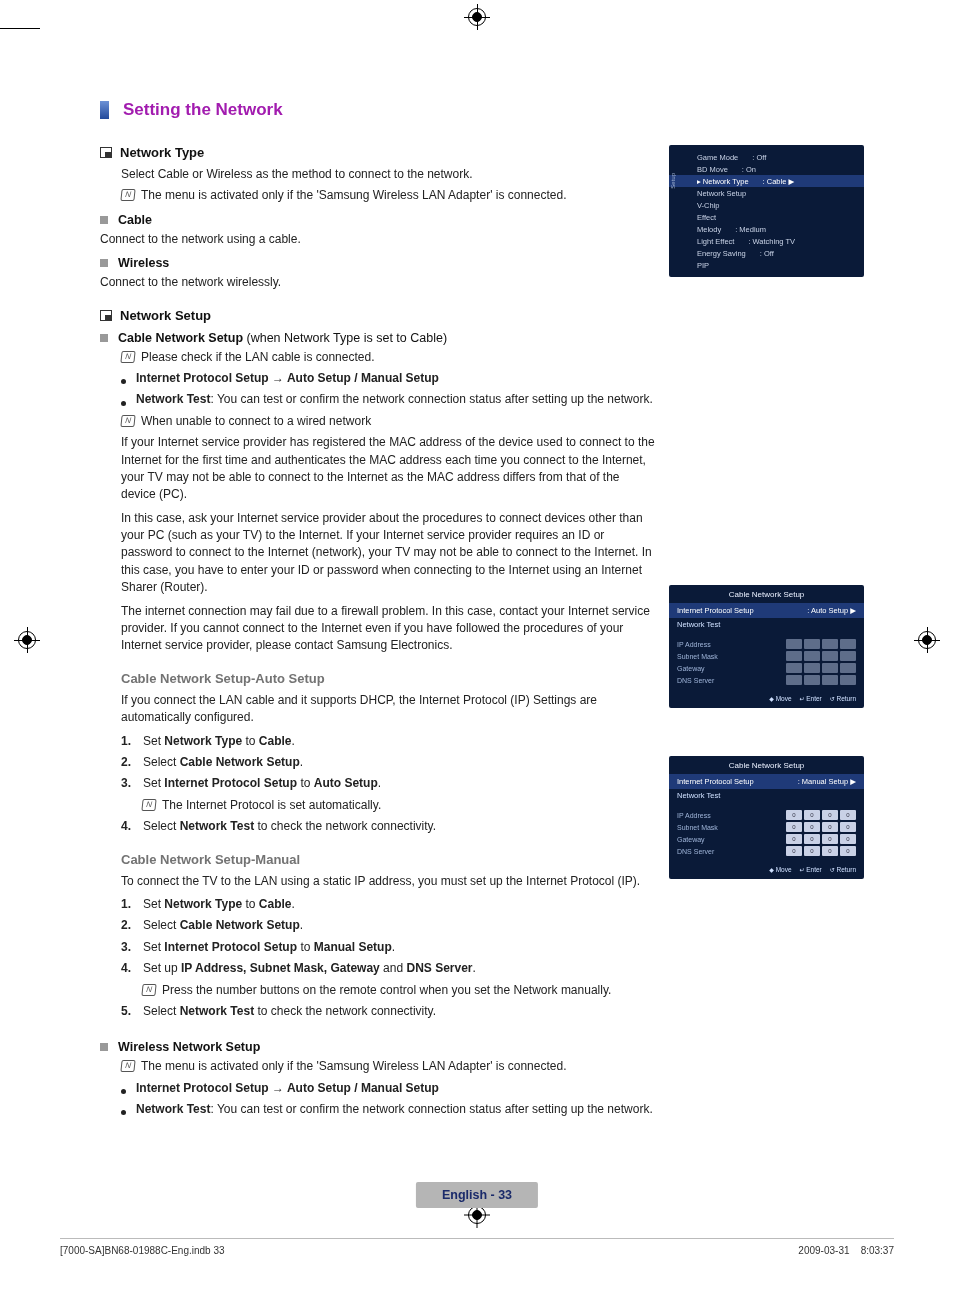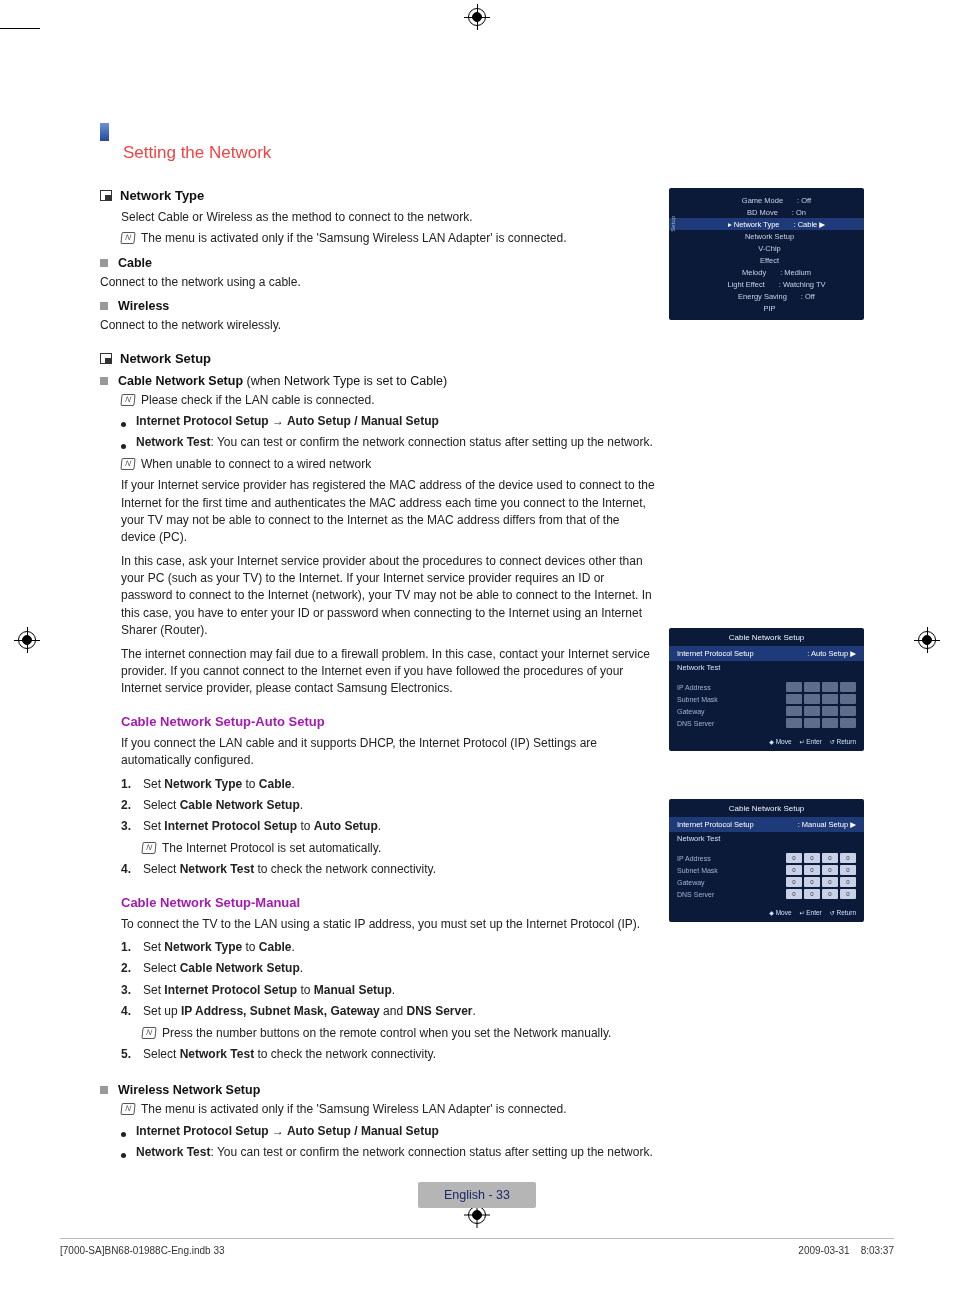--- a/index.html
+++ b/index.html
@@ -16,60 +16,60 @@
   .reg-left { top: 50%; left: 18px; transform: translateY(-50%); }
   .reg-right { top: 50%; right: 18px; transform: translateY(-50%); }
   .reg-bottom { position:absolute; bottom: 56px; left: 50%; transform:translateX(-50%); width:18px; height:18px; border:1.5px solid #000; border-radius:50%; }
   .reg-bottom::before { content:""; position:absolute; width:26px; height:1px; background:#000; top:50%; left:50%; transform:translate(-50%,-50%);}
   .reg-bottom::after { content:""; position:absolute; width:1px; height:26px; background:#000; top:50%; left:50%; transform:translate(-50%,-50%);}
   .reg-bottom .inner { position:absolute; width:10px; height:10px; border:1px solid #000; border-radius:50%; background:#000; top:50%; left:50%; transform:translate(-50%,-50%);}
 
   .content { margin: 40px 30px 0 40px; }
   .heading-row { display:flex; align-items:center; margin-bottom: 25px; }
   .h-bar { width: 9px; height: 18px; background: linear-gradient(#6d92d6,#234a9b); margin-right: 14px; }
-  .h1 { font-size: 17px; font-weight: normal; color:#ef4444;margin-top:43px; }
+  .h1 { font-size: 17px; font-weight: bold; color:#a21caf; }
   .q-item { display:flex; align-items:flex-start; margin-bottom:6px; }
   .q-box { width:12px; height:11px; border:1.4px solid #333; margin-right:8px; margin-top:2px; position:relative; flex-shrink:0; }
   .q-box::after { content:""; position:absolute; width:6px; height:5px; background:#333; bottom:0; right:0; }
   .q-title { font-weight:bold; font-size:13px; color:#111; }
   .body-text { margin-left: 21px; margin-bottom:4px; line-height:1.45; color:#222; }
   .note-row { display:flex; align-items:flex-start; margin-left:21px; margin-bottom:4px; line-height:1.45; }
   .note-icon { width:14px; height:12px; border:1px solid #555; border-radius:2px; font-size:8px; display:inline-flex; align-items:center; justify-content:center; margin-right:6px; margin-top:2px; flex-shrink:0; font-style:italic; color:#555; transform: skewX(-6deg); }
   .sq-item { display:flex; align-items:center; margin-left:0; margin-top:8px; margin-bottom:4px; }
   .sq-box { width:8px; height:8px; background:#999; margin-right:10px; }
   .sq-title { font-weight:bold; font-size:12.5px; color:#111; }
   .sub-desc { line-height:1.45; margin-bottom:4px; }
   .bullet-item { display:flex; align-items:center; margin-left:21px; margin-bottom:4px; line-height:1.45; }
   .dot { width:5px; height:5px; border-radius:50%; background:#222; margin:6px 10px 0 0; flex-shrink:0; }
   .ol-item { display:flex; align-items:flex-start; margin-left:21px; margin-bottom:4px; line-height:1.45; }
   .ol-num { font-weight:bold; margin-right:8px; flex-shrink:0; min-width:14px; }
   .ol-body { flex:1; }
   .note-row.indent2 { margin-left:42px; }
-  .h3 { font-weight:bold; font-size:13px; color:#a21caf; margin: 16px 0 6px 21px; }
+  .h3 { font-weight:bold; font-size:13px; color:#737373; margin: 16px 0 6px 21px; }
   .para { margin-left:21px; margin-bottom:6px; line-height:1.45; }
   .float-screens { float:right; margin-left:14px; }
   .osd { width:195px; background:#0a1a38; color:#c8d2e6; font-size:7.5px; border-radius:2px; margin-bottom:18px; padding:6px 0; position:relative; }
-  .osd .row { display:flex; justify-content:center; padding:1.5px 8px 1.5px 28px;gap:14px; }
+  .osd .row { display:flex; justify-content:flex-start; padding:1.5px 8px 1.5px 28px;gap:14px; }
   .osd .row.hl { background:#1f3a78; color:#fff; }
   .osd .side-label { position:absolute; left:1px; top:28px; writing-mode:vertical-rl; font-size:6px; color:#9fb0d0; transform:rotate(180deg); }
   .osd2 { width:195px; background:#0a1a38; color:#c8d2e6; font-size:7.5px; border-radius:2px; margin-bottom:18px; }
   .osd2 .title { text-align:center; padding:5px 0 4px; font-size:8px; color:#eaf0ff; }
   .osd2 .sel-row { display:flex; justify-content:space-between; padding:3px 8px; background:#1f3a78; color:#fff; }
   .osd2 .plain { padding:2px 8px; color:#cfe0ff; }
   .osd2 .ipgrid { padding:6px 8px 4px; }
   .osd2 .iprow { display:flex; justify-content:space-between; align-items:center; margin:2px 0; }
   .osd2 .iplabel { color:#9fb4d8; font-size:7px; }
   .osd2 .oct { display:flex; gap:2px; }
   .osd2 .oct span { width:16px; height:10px; background:#5e6d8a; display:inline-block; border-radius:1px; }
   .osd2 .oct.light span { background:#c9d1e6; color:#334; font-size:6px; text-align:center; line-height:10px; }
   .osd2 .footer { display:flex; justify-content:flex-end; gap:8px; padding:4px 8px 6px; font-size:6.5px; color:#cfe0ff; }
   .osd2 .footer span::before { content:"◆ "; font-size:6px; }
   .osd2 .footer .enter::before { content:"↵ "; }
   .osd2 .footer .ret::before { content:"↺ "; }
-  .page-foot { position:absolute; bottom:72px; left:50%; transform:translateX(-50%); background:#b5b5b5; color:#1a2a6a; padding:6px 26px; font-size:12.5px; font-weight:normal; border-radius:2px; }
+  .page-foot { position:absolute; bottom:72px; left:50%; transform:translateX(-50%); background:#b5b5b5; color:#1a2a6a; padding:6px 26px; font-size:12.5px; font-weight:bold; border-radius:2px; }
   .footline { position:absolute; bottom:24px; left:60px; right:60px; display:flex; justify-content:space-between; font-size:10px; color:#333; border-top:1px solid #bbb; padding-top:6px; }
   b { font-weight:bold; }
   .wrapper { overflow:visible; }
 </style>
 </head>
 <body>
 
 <div class="page">
   <div class="crop-tl"></div>
   <div class="reg-top">

